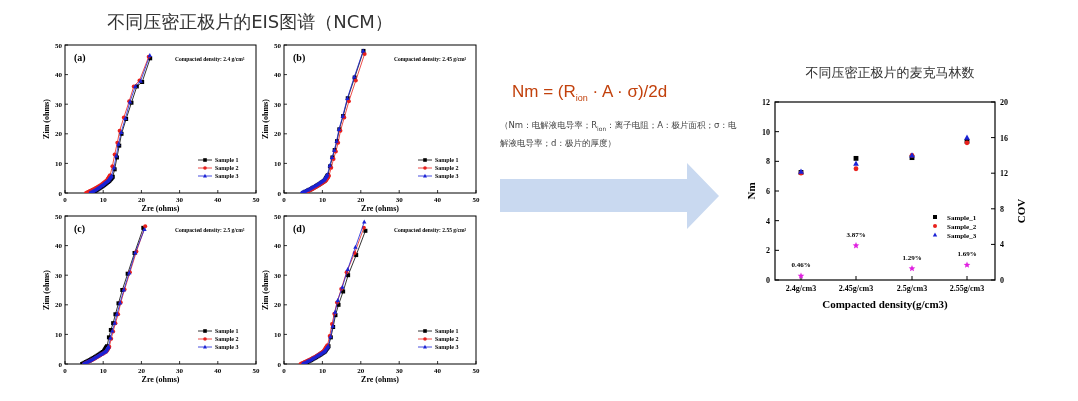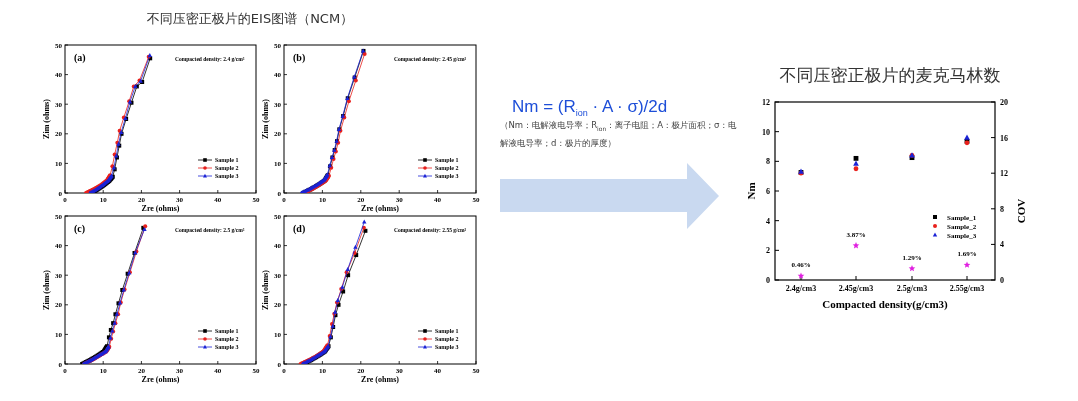--- a/index.html
+++ b/index.html
@@ -1,21 +1,21 @@
 <!DOCTYPE html>
 <html><head>
 <meta charset="utf-8">
 <style>
   html, body { margin: 0; padding: 0; background: #ffffff; }
   body { width: 1078px; height: 401px; position: relative; overflow: hidden; font-family: "DejaVu Sans", sans-serif; }
   .abs { position: absolute; }
-  .main-title { left: 0; top: 10px; width: 500px; text-align: center; font-size: 13px; color: #333; }
-  .right-title { left: 740px; top: 64px; width: 300px; text-align: center; font-size: 17px; color: #333; }
+  .main-title { left: 0; top: 10px; width: 500px; text-align: center; font-size: 18px; color: #333; }
+  .right-title { left: 740px; top: 64px; width: 300px; text-align: center; font-size: 13px; color: #333; }
   svg text { font-family: "Liberation Serif", serif; }
-  .formula { left: 512px; top: 97px; font-family: "Liberation Sans", sans-serif; font-size: 17px; color: #1d4ed8; }
+  .formula { left: 512px; top: 82px; font-family: "Liberation Sans", sans-serif; font-size: 17px; color: #c2410c; }
   .formula sub { font-size: 9px; }
   .formula-note { left: 500px; top: 118px; width: 240px; font-size: 8.5px; line-height: 15px; color: #444; }
   .formula-note sub { font-size: 6px; }
 </style>
 </head>
 <body>
 
 <div class="abs main-title">不同压密正极片的EIS图谱（NCM）</div>
 
 <svg class="abs" id="eis-svg" style="left:0;top:0" width="500" height="401">

